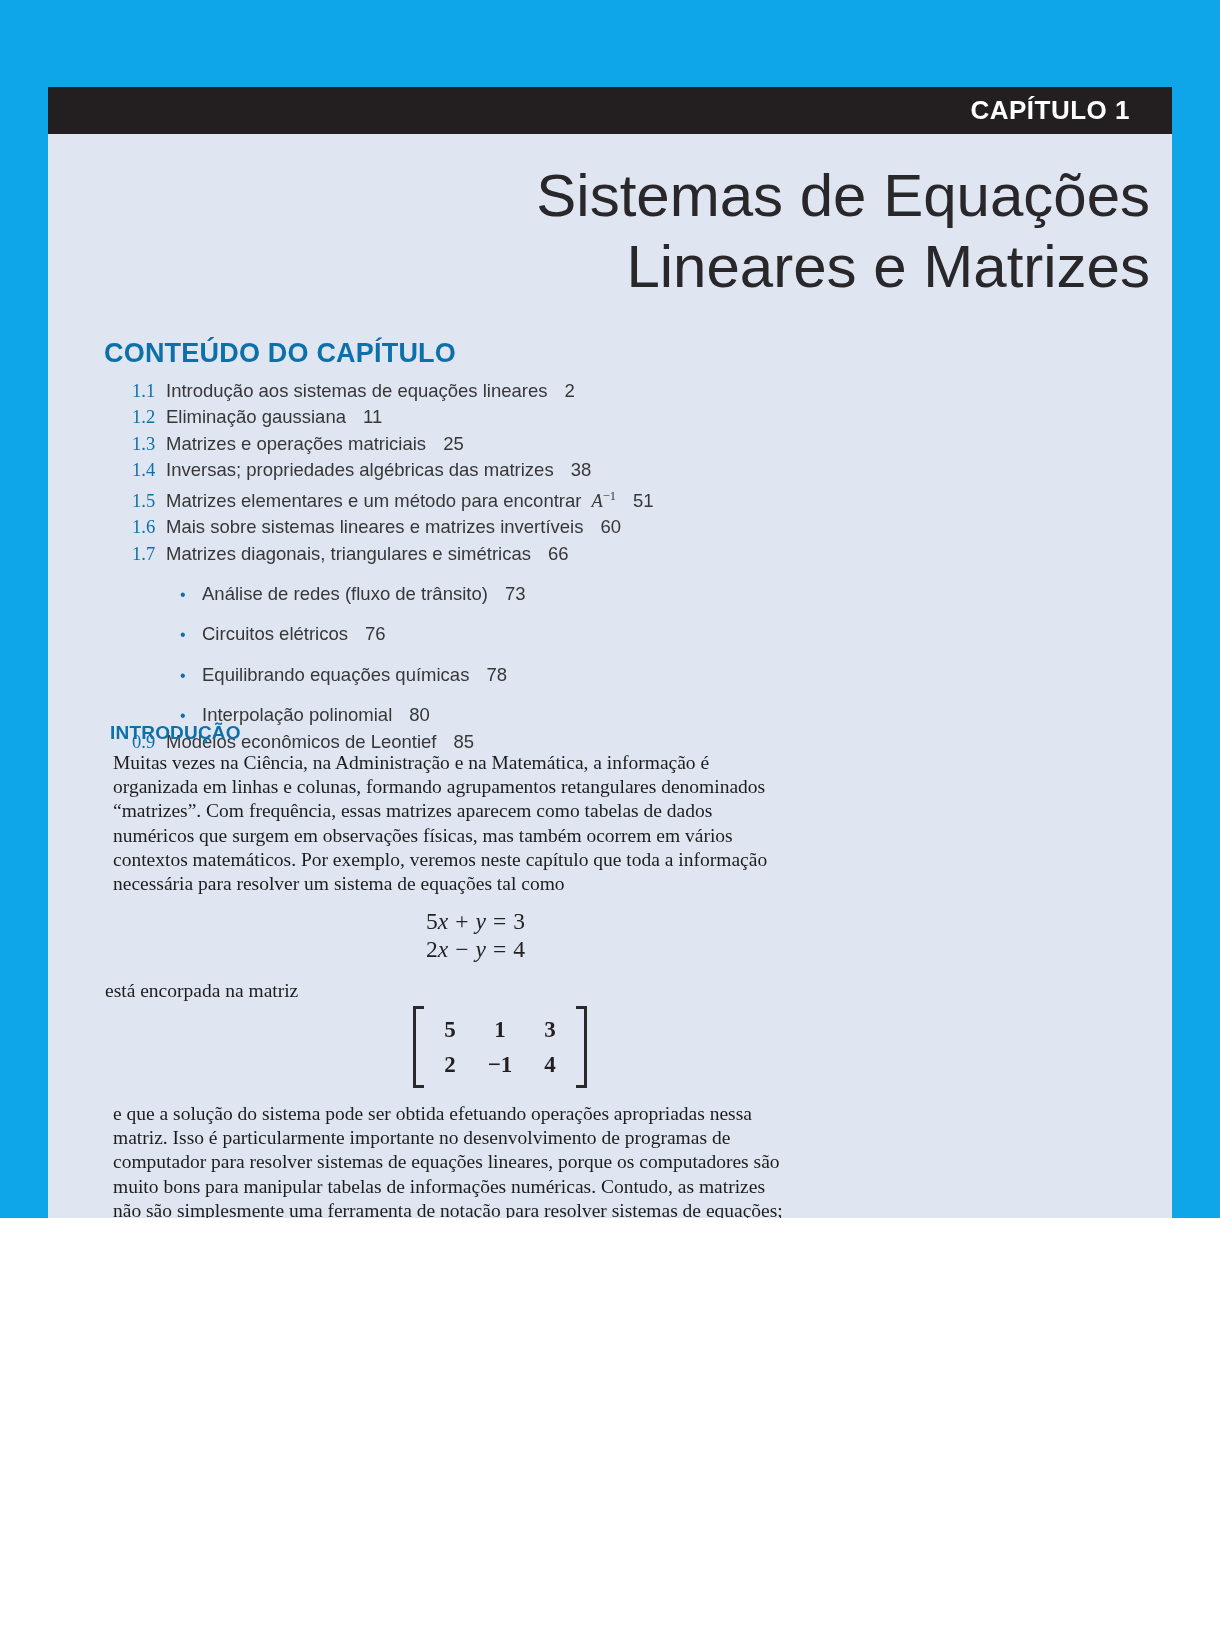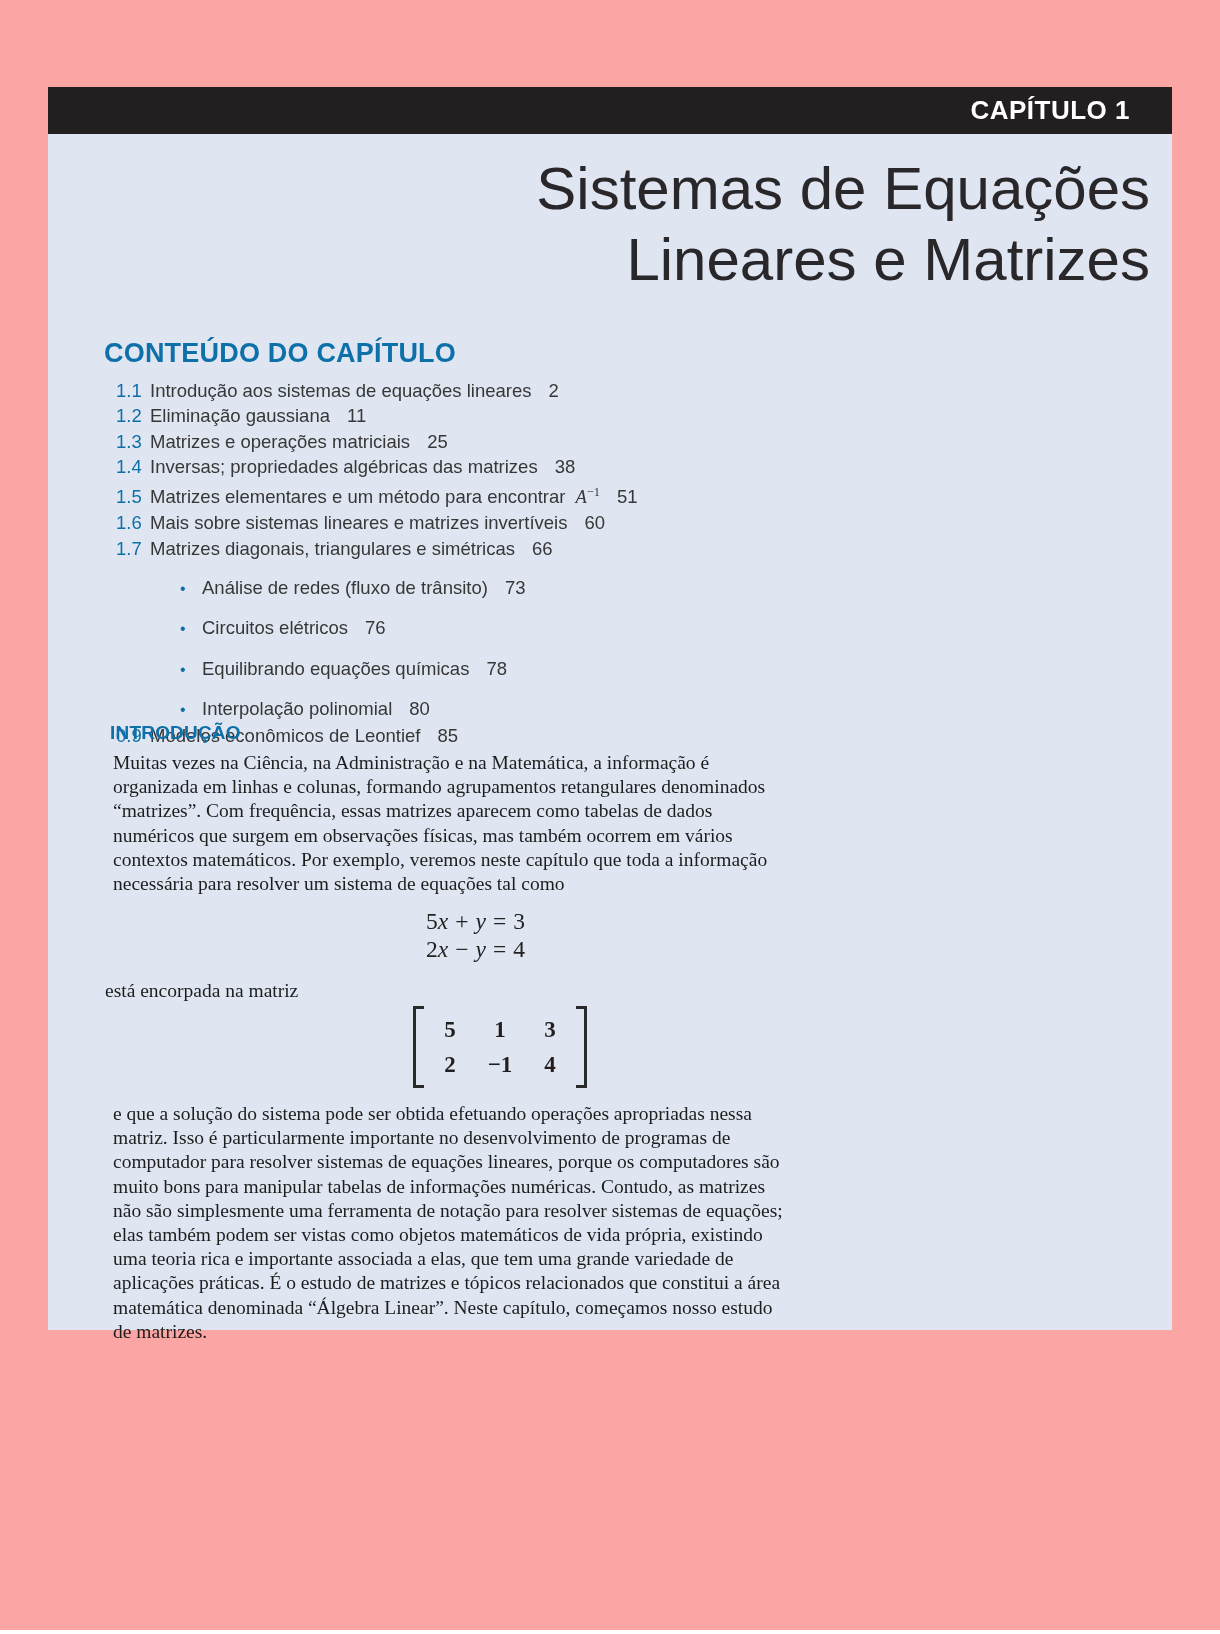--- a/index.html
+++ b/index.html
@@ -1,33 +1,33 @@
 <!DOCTYPE html>
 <html><head>
 <meta charset="utf-8">
 <style>
   html,body{margin:0;padding:0;background:#ffffff;}
-  .page{position:relative;width:1220px;height:1630px;background:#fca5a5;overflow:hidden;
+  .page{position:relative;width:1220px;height:1218px;background:#0ea5e9;overflow:hidden;
         font-family:"Liberation Sans",sans-serif;}
 
   .chapter-bar{position:absolute;left:48px;top:87px;width:1124px;height:47px;
         background:#231f20;display:flex;align-items:center;justify-content:flex-end;
         padding-right:42px;box-sizing:border-box;}
   .bar-label{color:#ffffff;font-weight:700;font-size:26px;letter-spacing:0.5px;}
 
   .panel{position:absolute;left:48px;top:134px;width:1124px;height:1196px;background:#dfe5f1;}
 
-  .page-title{position:absolute;top:19px;right:22px;text-align:right;
+  .page-title{position:absolute;top:26px;right:22px;text-align:right;
         font-family:"Liberation Sans",sans-serif;font-weight:300;font-size:60px;
         line-height:71px;color:#29272a;}
 
   .toc{position:absolute;left:56px;top:204px;}
   .toc-heading{color:#0d70a8;font-weight:700;font-size:27px;letter-spacing:0.2px;margin-bottom:9px;}
   .toc-row{font-size:18.5px;color:#373737;line-height:25.4px;white-space:nowrap;}
-  .toc-num{color:#0d70a8;display:inline-block;margin-left:12px;width:34px;}
+  .toc-num{color:#0d70a8;display:inline-block;margin-left:28px;width:34px;font-family:Liberation Serif, serif;}
   .toc-math{font-family:"Liberation Serif",serif;font-style:italic;margin-left:10px;}
   .toc-math sup{font-size:12.5px;font-style:normal;}
   .toc-page{margin-left:17px;}
   .toc-row.bullet{padding-left:76px;margin-top:14px;}
   .bullet-dot{color:#0d70a8;display:inline-block;width:22px;font-size:16px;}
 
   .intro-heading{position:absolute;left:62px;top:588px;color:#0d70a8;
         font-weight:700;font-size:19px;letter-spacing:0.2px;}
 
   .para{position:absolute;left:65px;width:678px;font-family:"Liberation Serif",serif;

